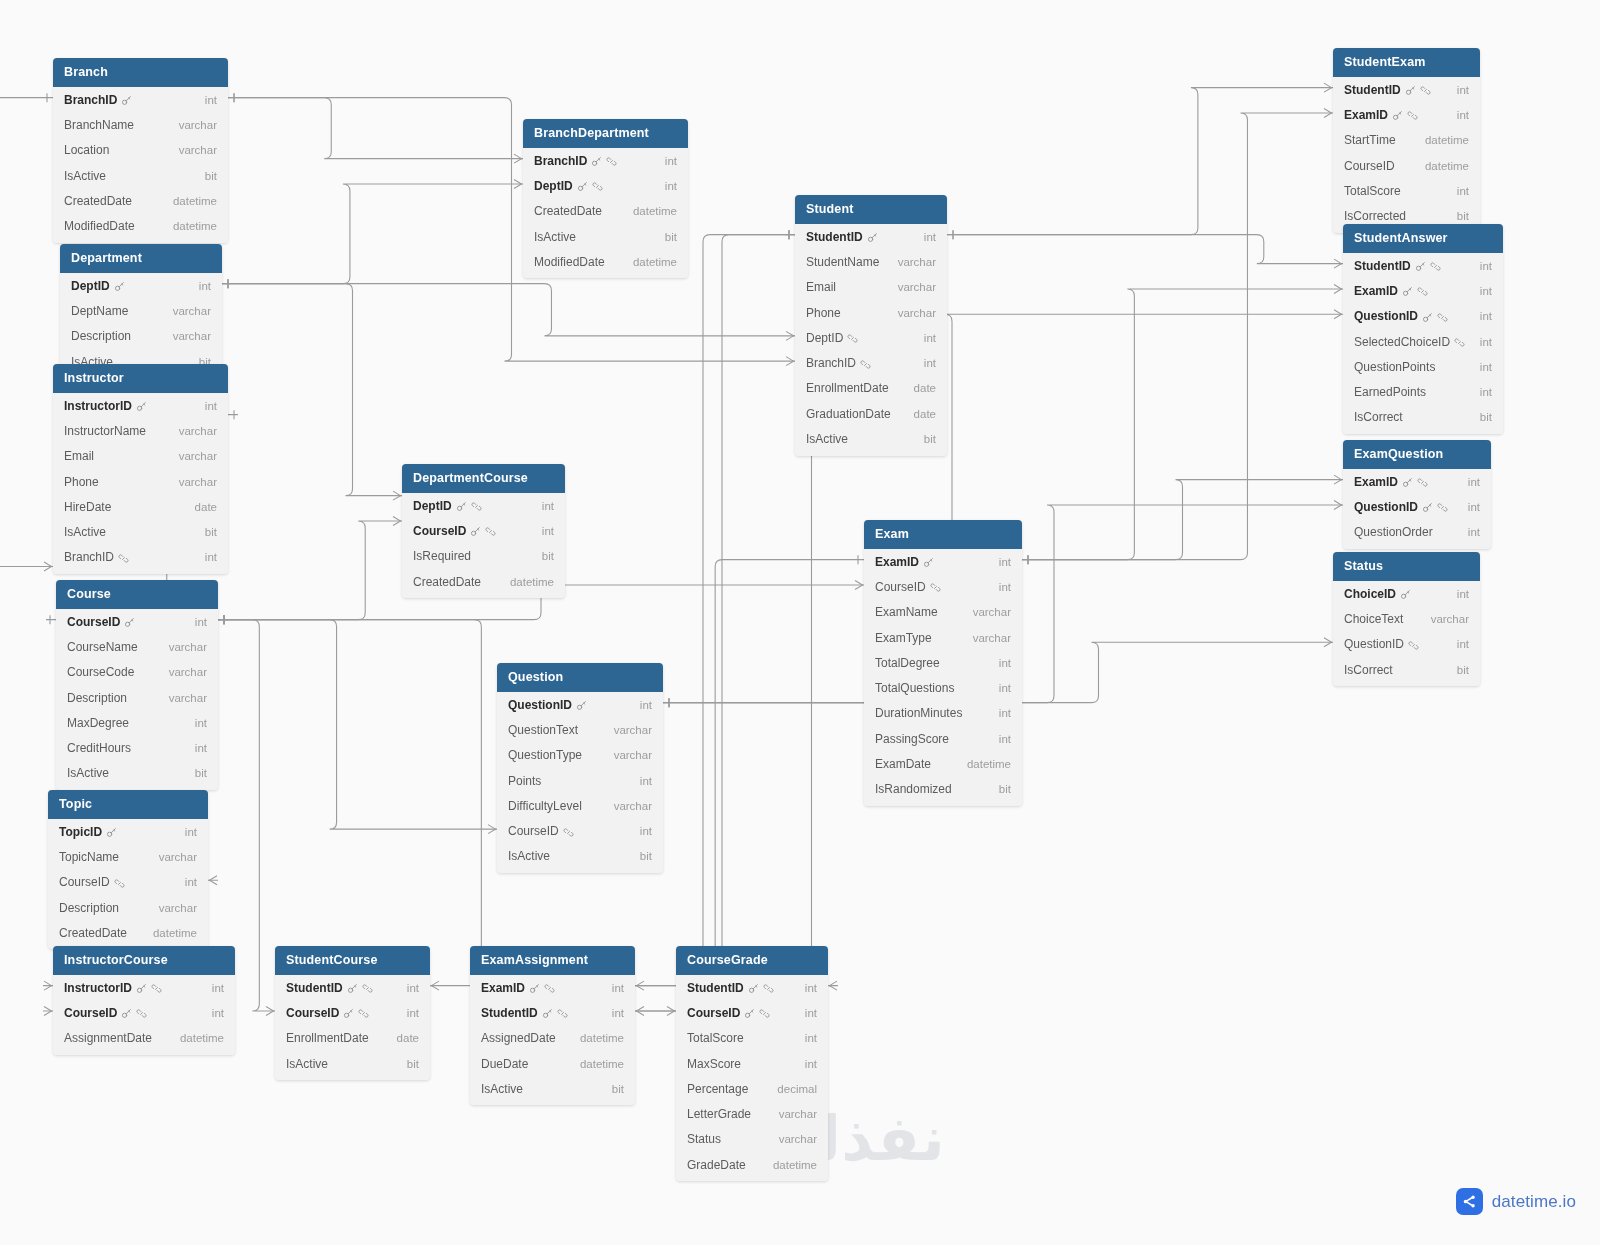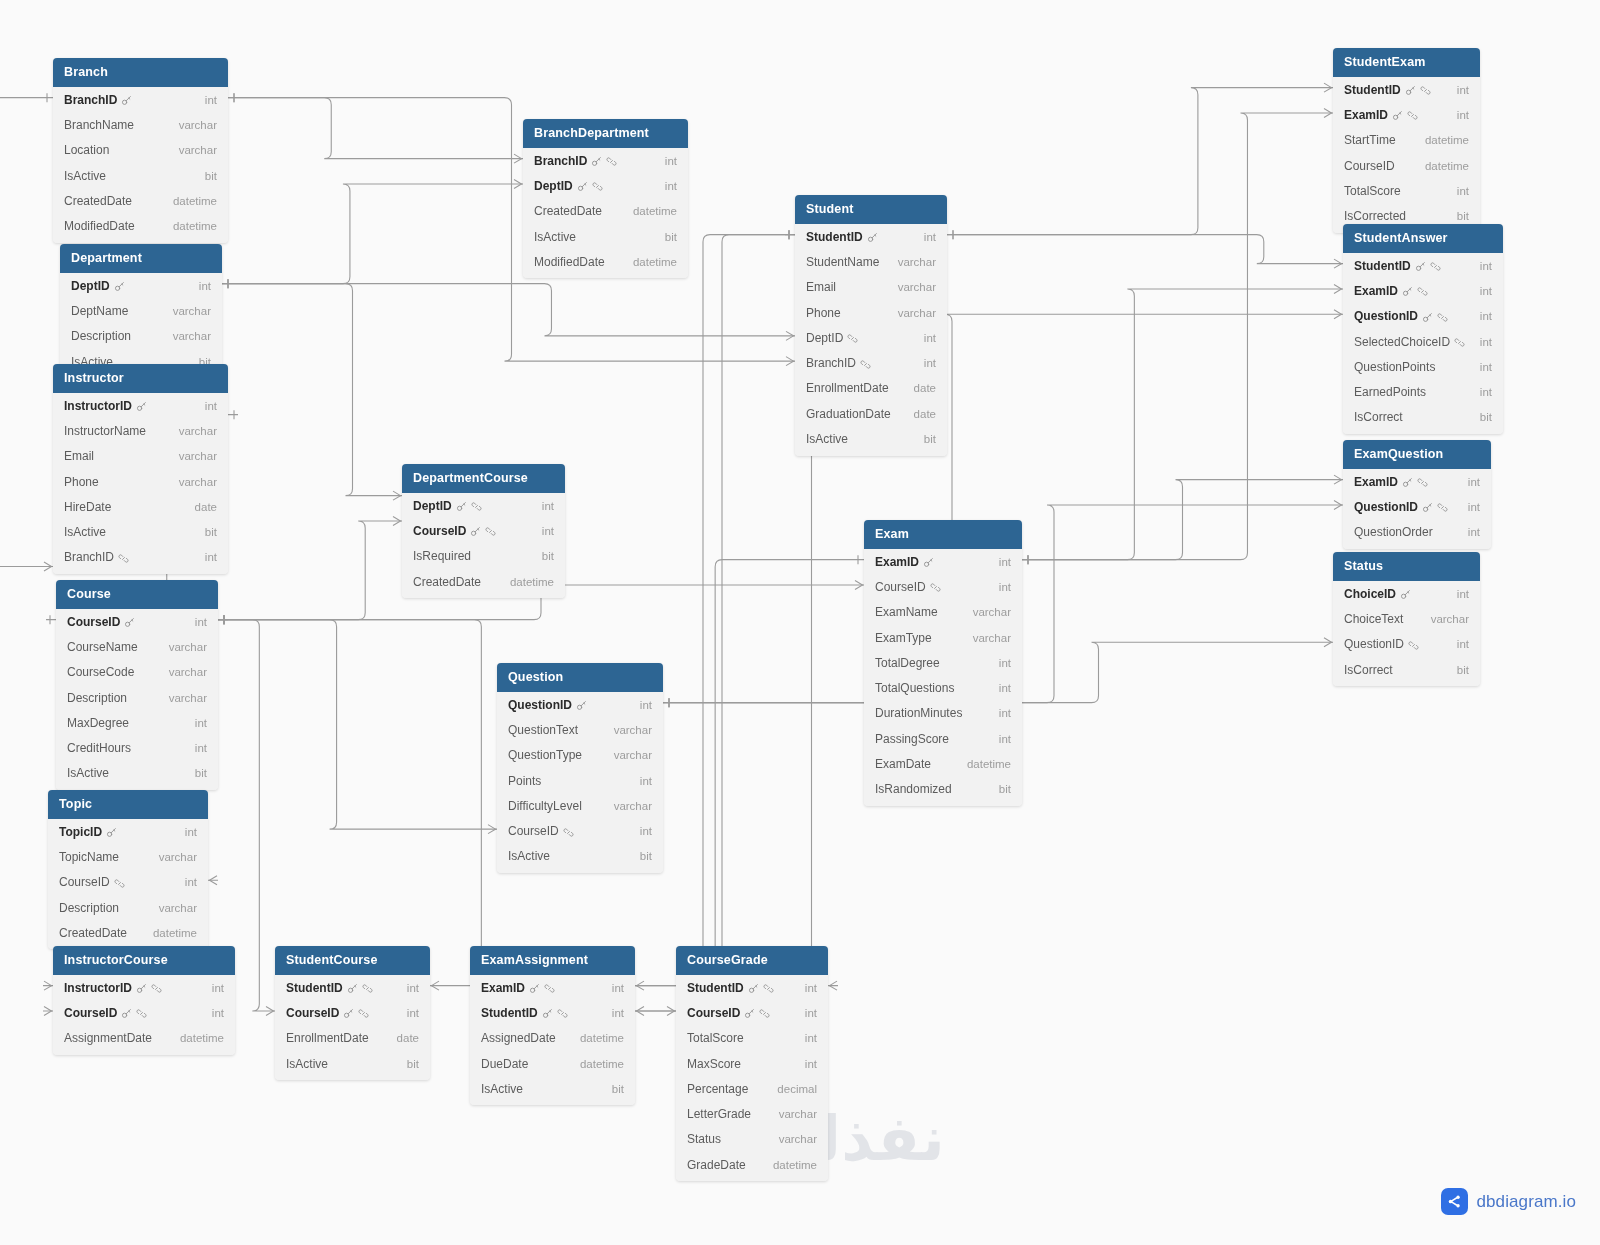--- a/index.html
+++ b/index.html
@@ -1379,16 +1379,16 @@
   <div class="brand">
     <span class="mark">
       <svg viewBox="0 0 24 24" width="17" height="17" fill="none" stroke="#ffffff" stroke-width="2.2" stroke-linecap="round" stroke-linejoin="round">
         <circle cx="17" cy="6" r="2.4" fill="#ffffff" stroke="none"></circle>
         <circle cx="17" cy="18" r="2.4" fill="#ffffff" stroke="none"></circle>
         <circle cx="6.5" cy="12" r="2.6" fill="#ffffff" stroke="none"></circle>
         <line x1="8.8" y1="10.8" x2="14.8" y2="7.1"></line>
         <line x1="8.8" y1="13.2" x2="14.8" y2="16.9"></line>
       </svg>
     </span>
-    <span class="txt">dbdiagram.io</span>
+    <span class="txt">datetime.io</span>
   </div>
 
 </div>
 
 </body></html>

